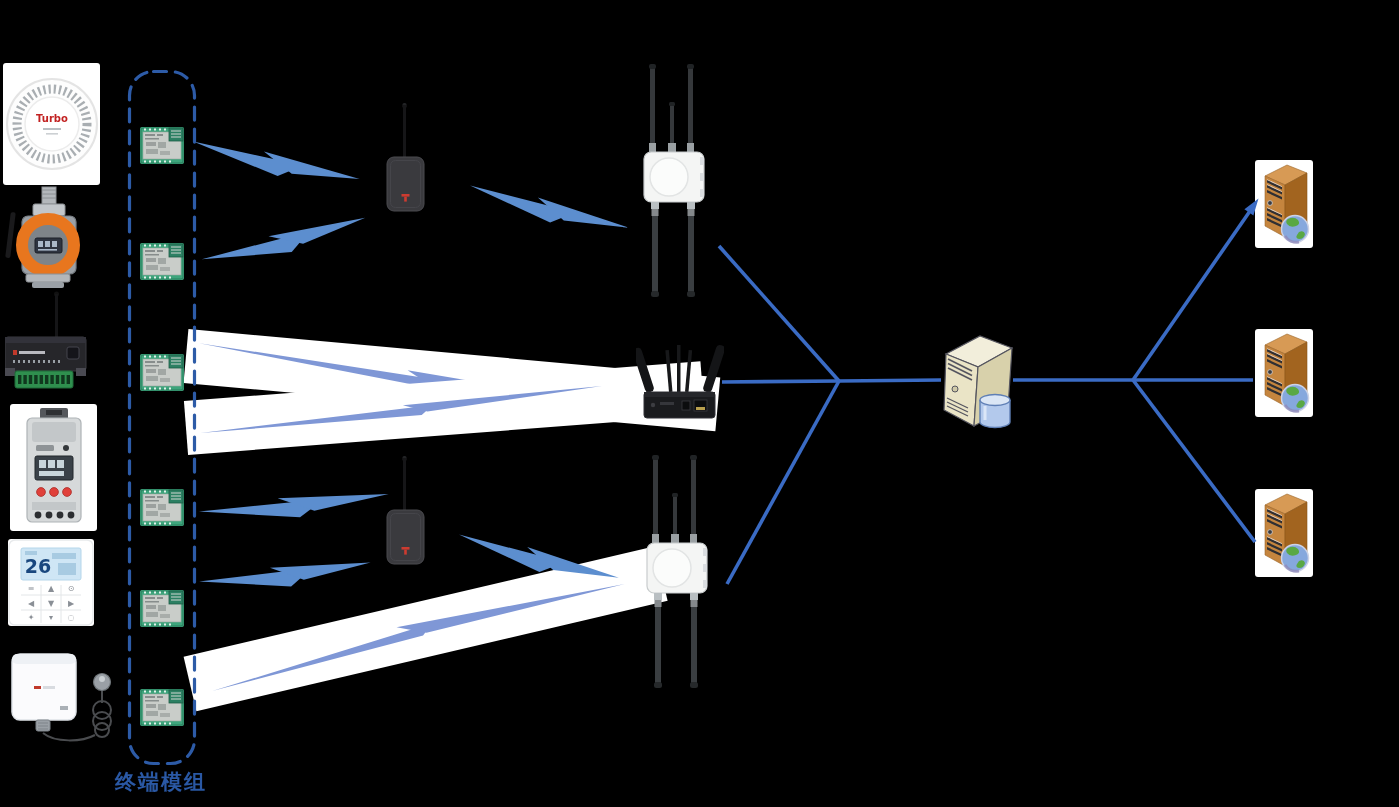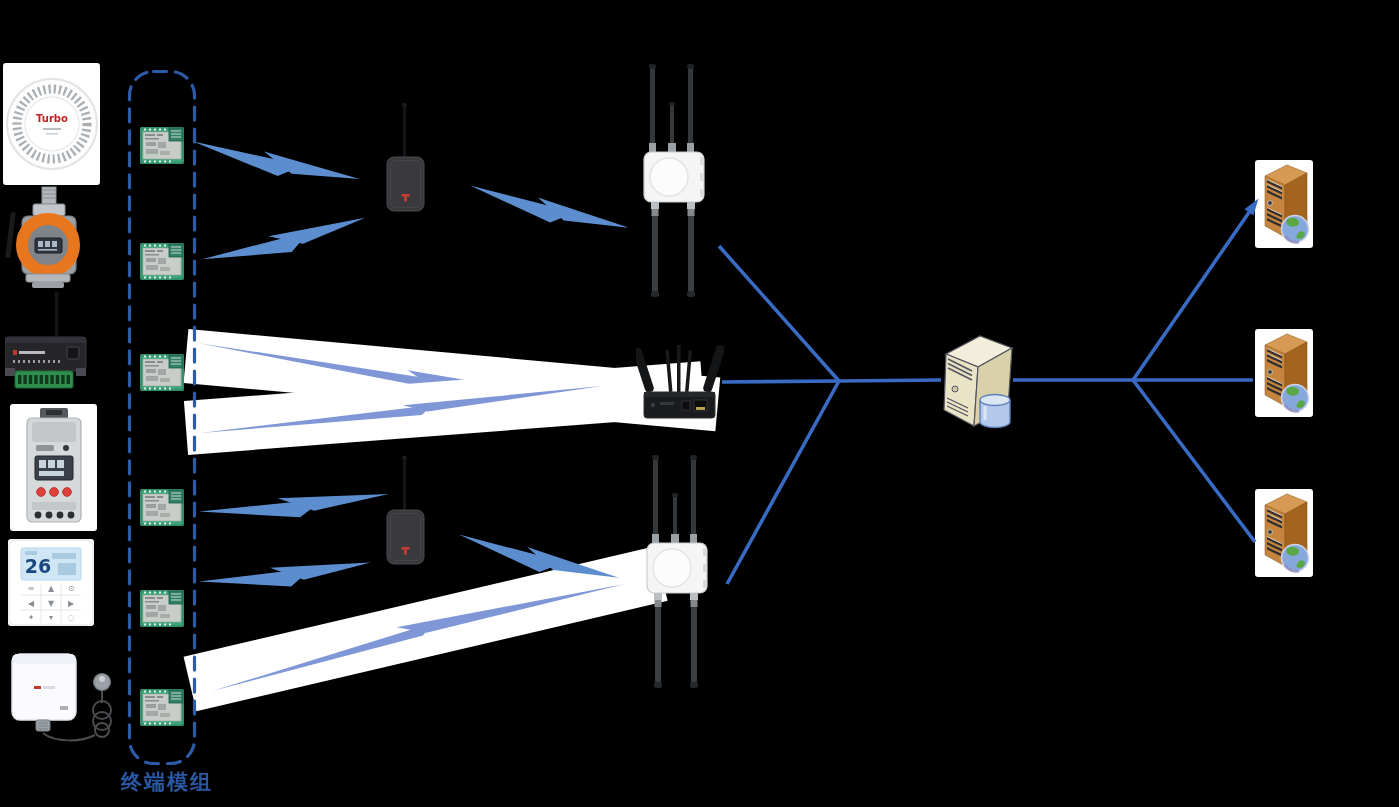--- a/index.html
+++ b/index.html
@@ -2,21 +2,21 @@
 <html><head>
 <meta charset="utf-8">
 <style>
   html,body{margin:0;padding:0;background:#000;}
   #canvas{position:relative;width:1399px;height:803px;background:#000;overflow:hidden;
           font-family:"DejaVu Sans",sans-serif;}
   .abs{position:absolute;}
   .layer{position:absolute;left:0;top:0;width:1399px;height:807px;}
   .whitebox{position:absolute;background:#ffffff;border-radius:3px;}
   svg text{font-family:"DejaVu Sans",sans-serif;}
-  #group-label{position:absolute;left:121px;top:768px;width:110px;
+  #group-label{position:absolute;left:115px;top:768px;width:110px;
     font-size:21px;font-weight:bold;color:#2a58a4;letter-spacing:2px;}
 </style>
 </head>
 <body>
 
 <div id="canvas">
 
   <svg class="layer">
     <defs>
 

